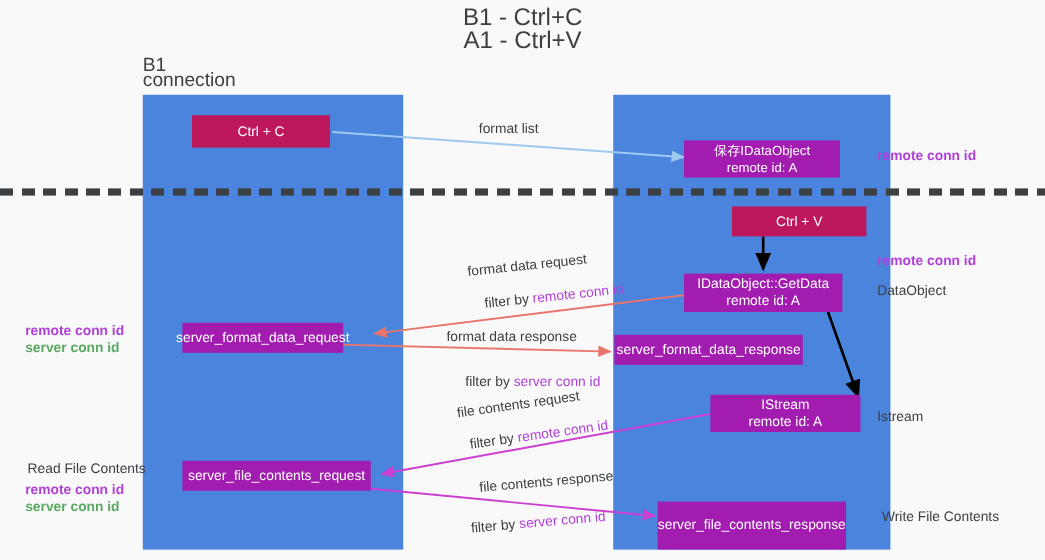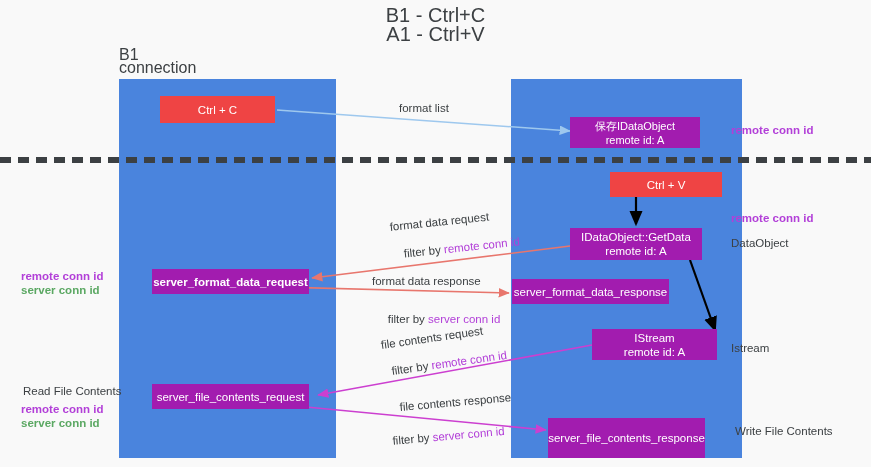--- a/index.html
+++ b/index.html
@@ -27,21 +27,21 @@
 
   
   .lane{position:absolute;background:#4a84dd;}
 
   
   .box{
     position:absolute;display:flex;align-items:center;justify-content:center;
     text-align:center;color:#ffffff;font-size:11.5px;line-height:14px;
     white-space:pre-line;box-sizing:border-box;padding:2px 4px;
   }
-  .box.green{background:#ef4444;}
+  .box.green{background:#be185d;}
   .box.orange{background:#a21caf;}
 
   
   .lbl{
     position:absolute;font-size:11.5px;line-height:14px;white-space:pre;
     color:#3c4043;
   }
   .lbl.bold{font-weight:bold;}
   .purple{color:#b23fd8;}
   .green-txt{color:#5ba863;}
@@ -105,21 +105,21 @@
   <div class="box green" style="left:160px;top:96px;width:115px;height:27px;">Ctrl + C</div>
 
   <div class="box orange" style="left:570px;top:117px;width:130px;height:31px;font-size:11px;">保存IDataObject
 remote id: A</div>
 
   <div class="box green" style="left:610px;top:172px;width:112px;height:25px;">Ctrl + V</div>
 
   <div class="box orange" style="left:570px;top:228px;width:132px;height:32px;">IDataObject::GetData
 remote id: A</div>
 
-  <div class="box orange" style="left:152px;top:269px;width:157px;height:25px;font-weight:bold;">server_format_data_request</div>
+  <div class="box orange" style="left:152px;top:269px;width:134px;height:25px;">server_format_data_request</div>
 
   <div class="box orange" style="left:512px;top:279px;width:157px;height:25px;">server_format_data_response</div>
 
   <div class="box orange" style="left:592px;top:329px;width:125px;height:31px;">IStream
 remote id: A</div>
 
   <div class="box orange" style="left:152px;top:384px;width:157px;height:25px;">server_file_contents_request</div>
 
   <div class="box orange" style="left:548px;top:418px;width:157px;height:40px;">server_file_contents_response</div>
 

